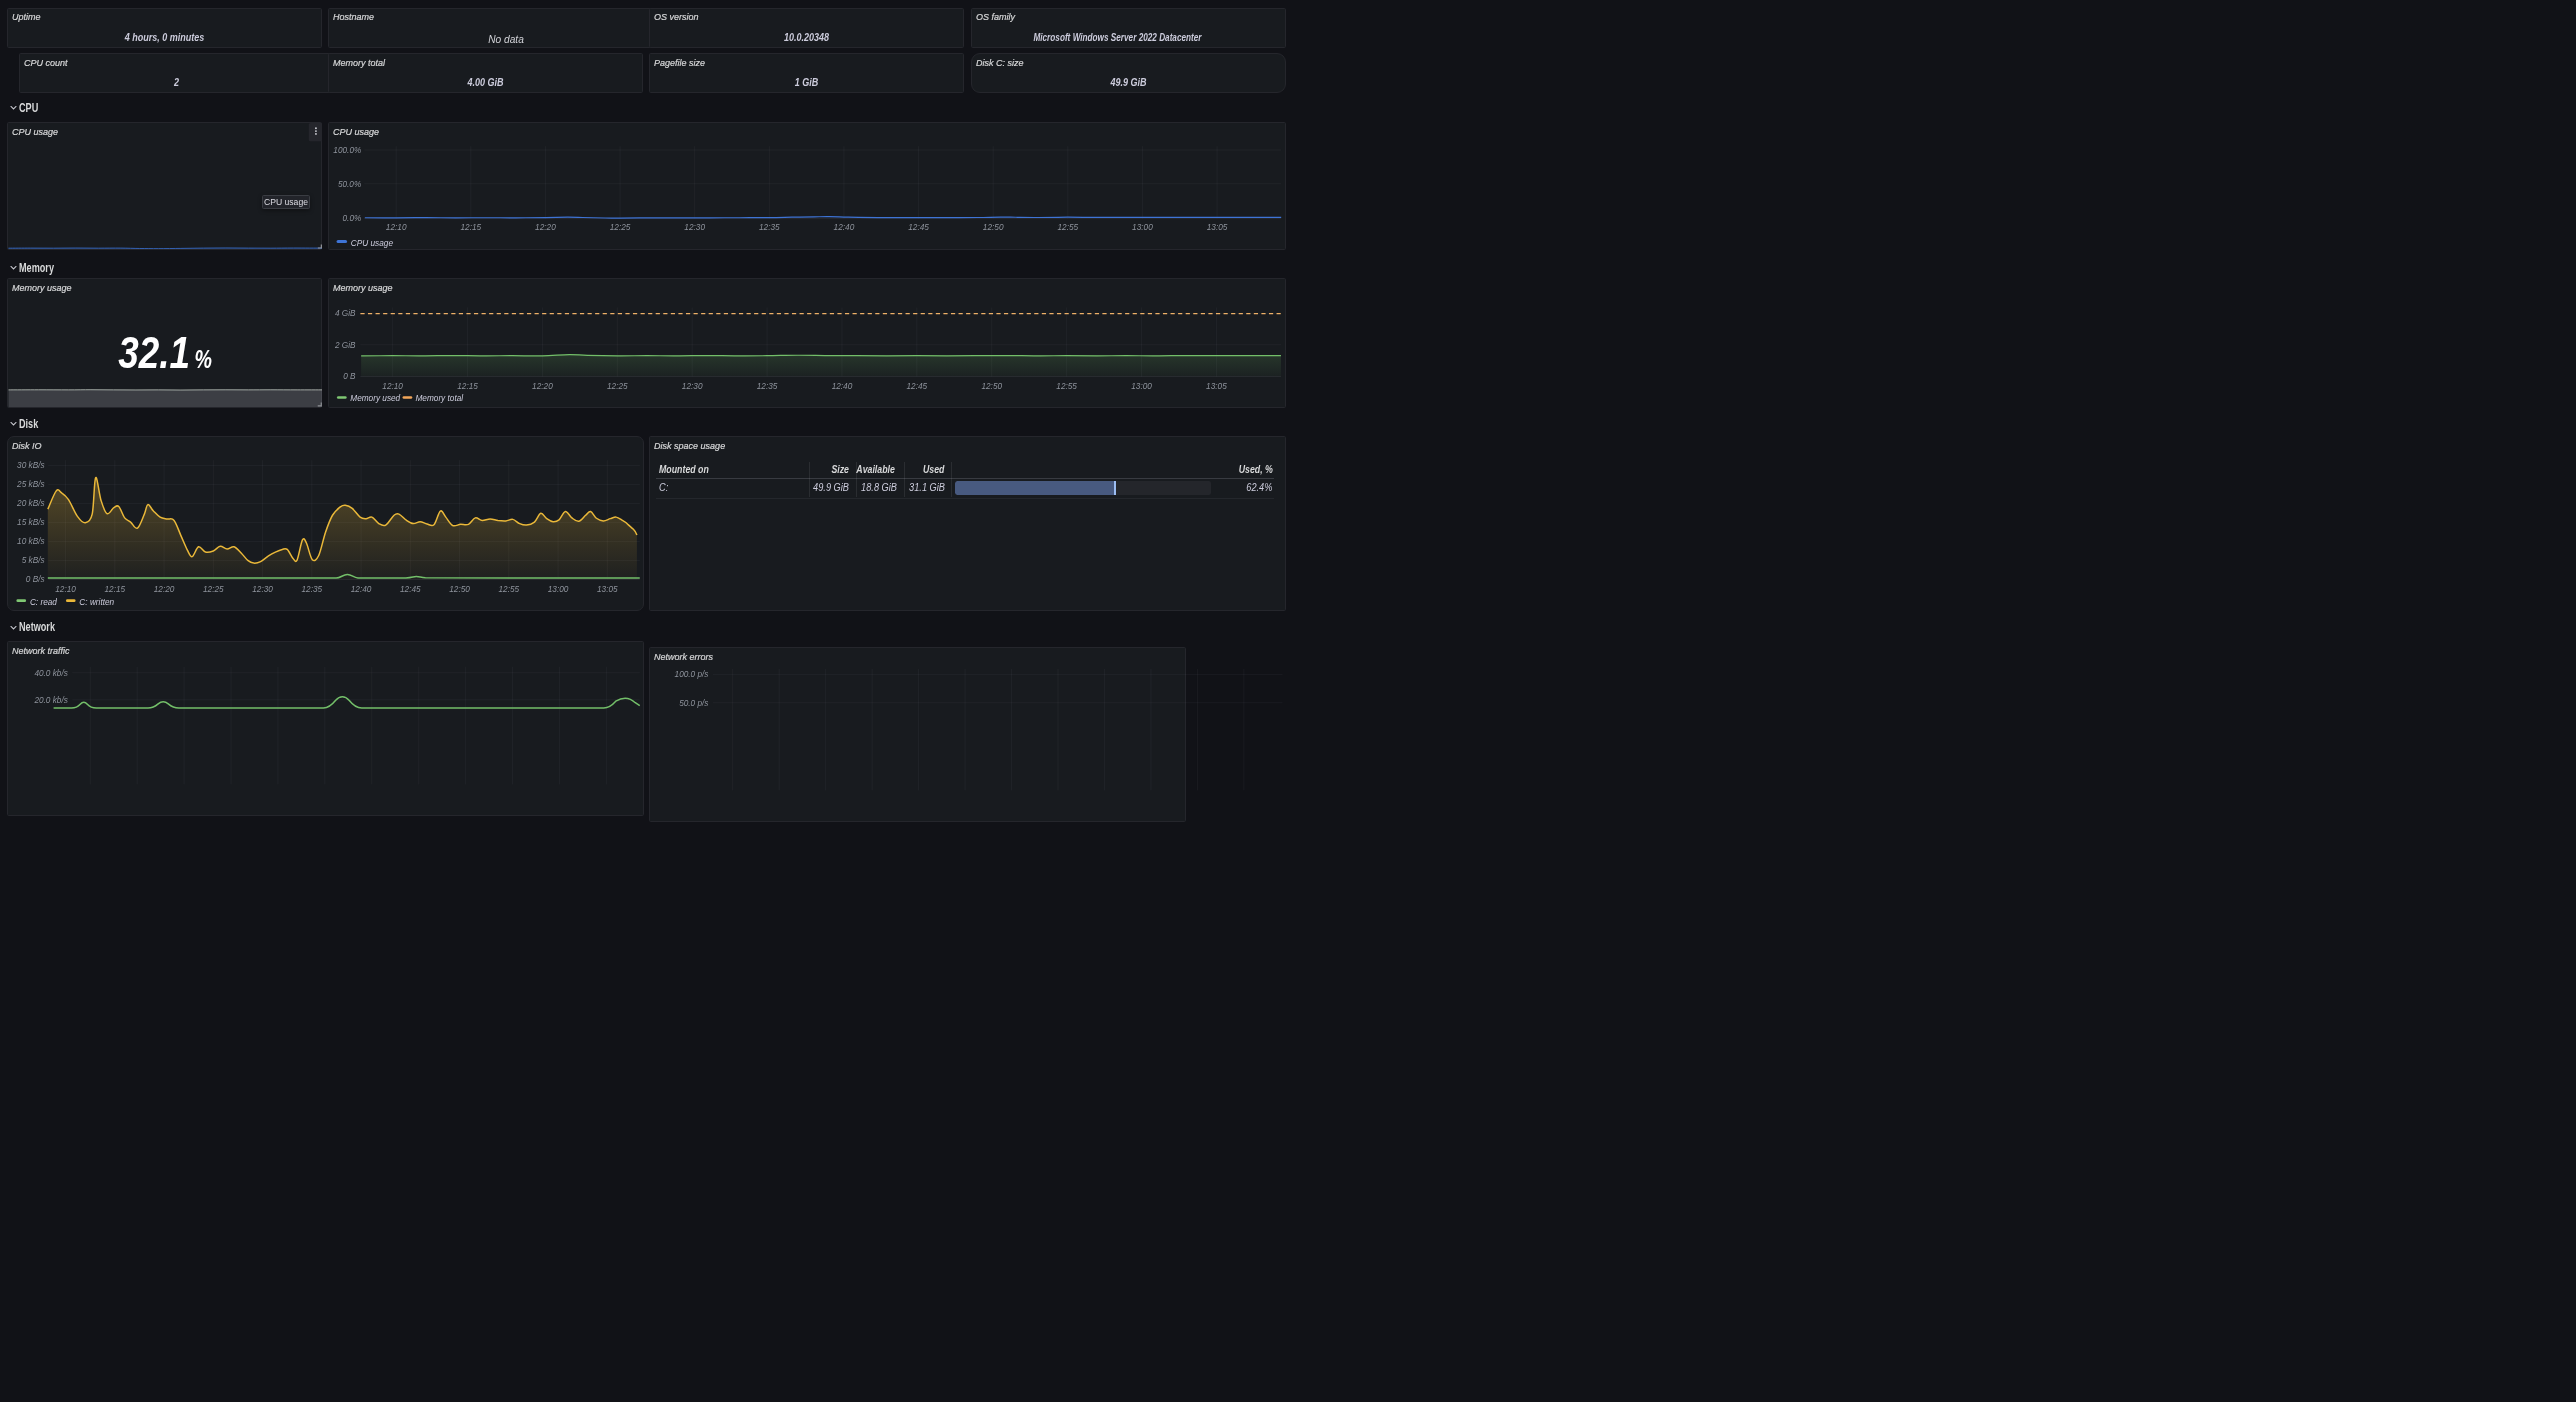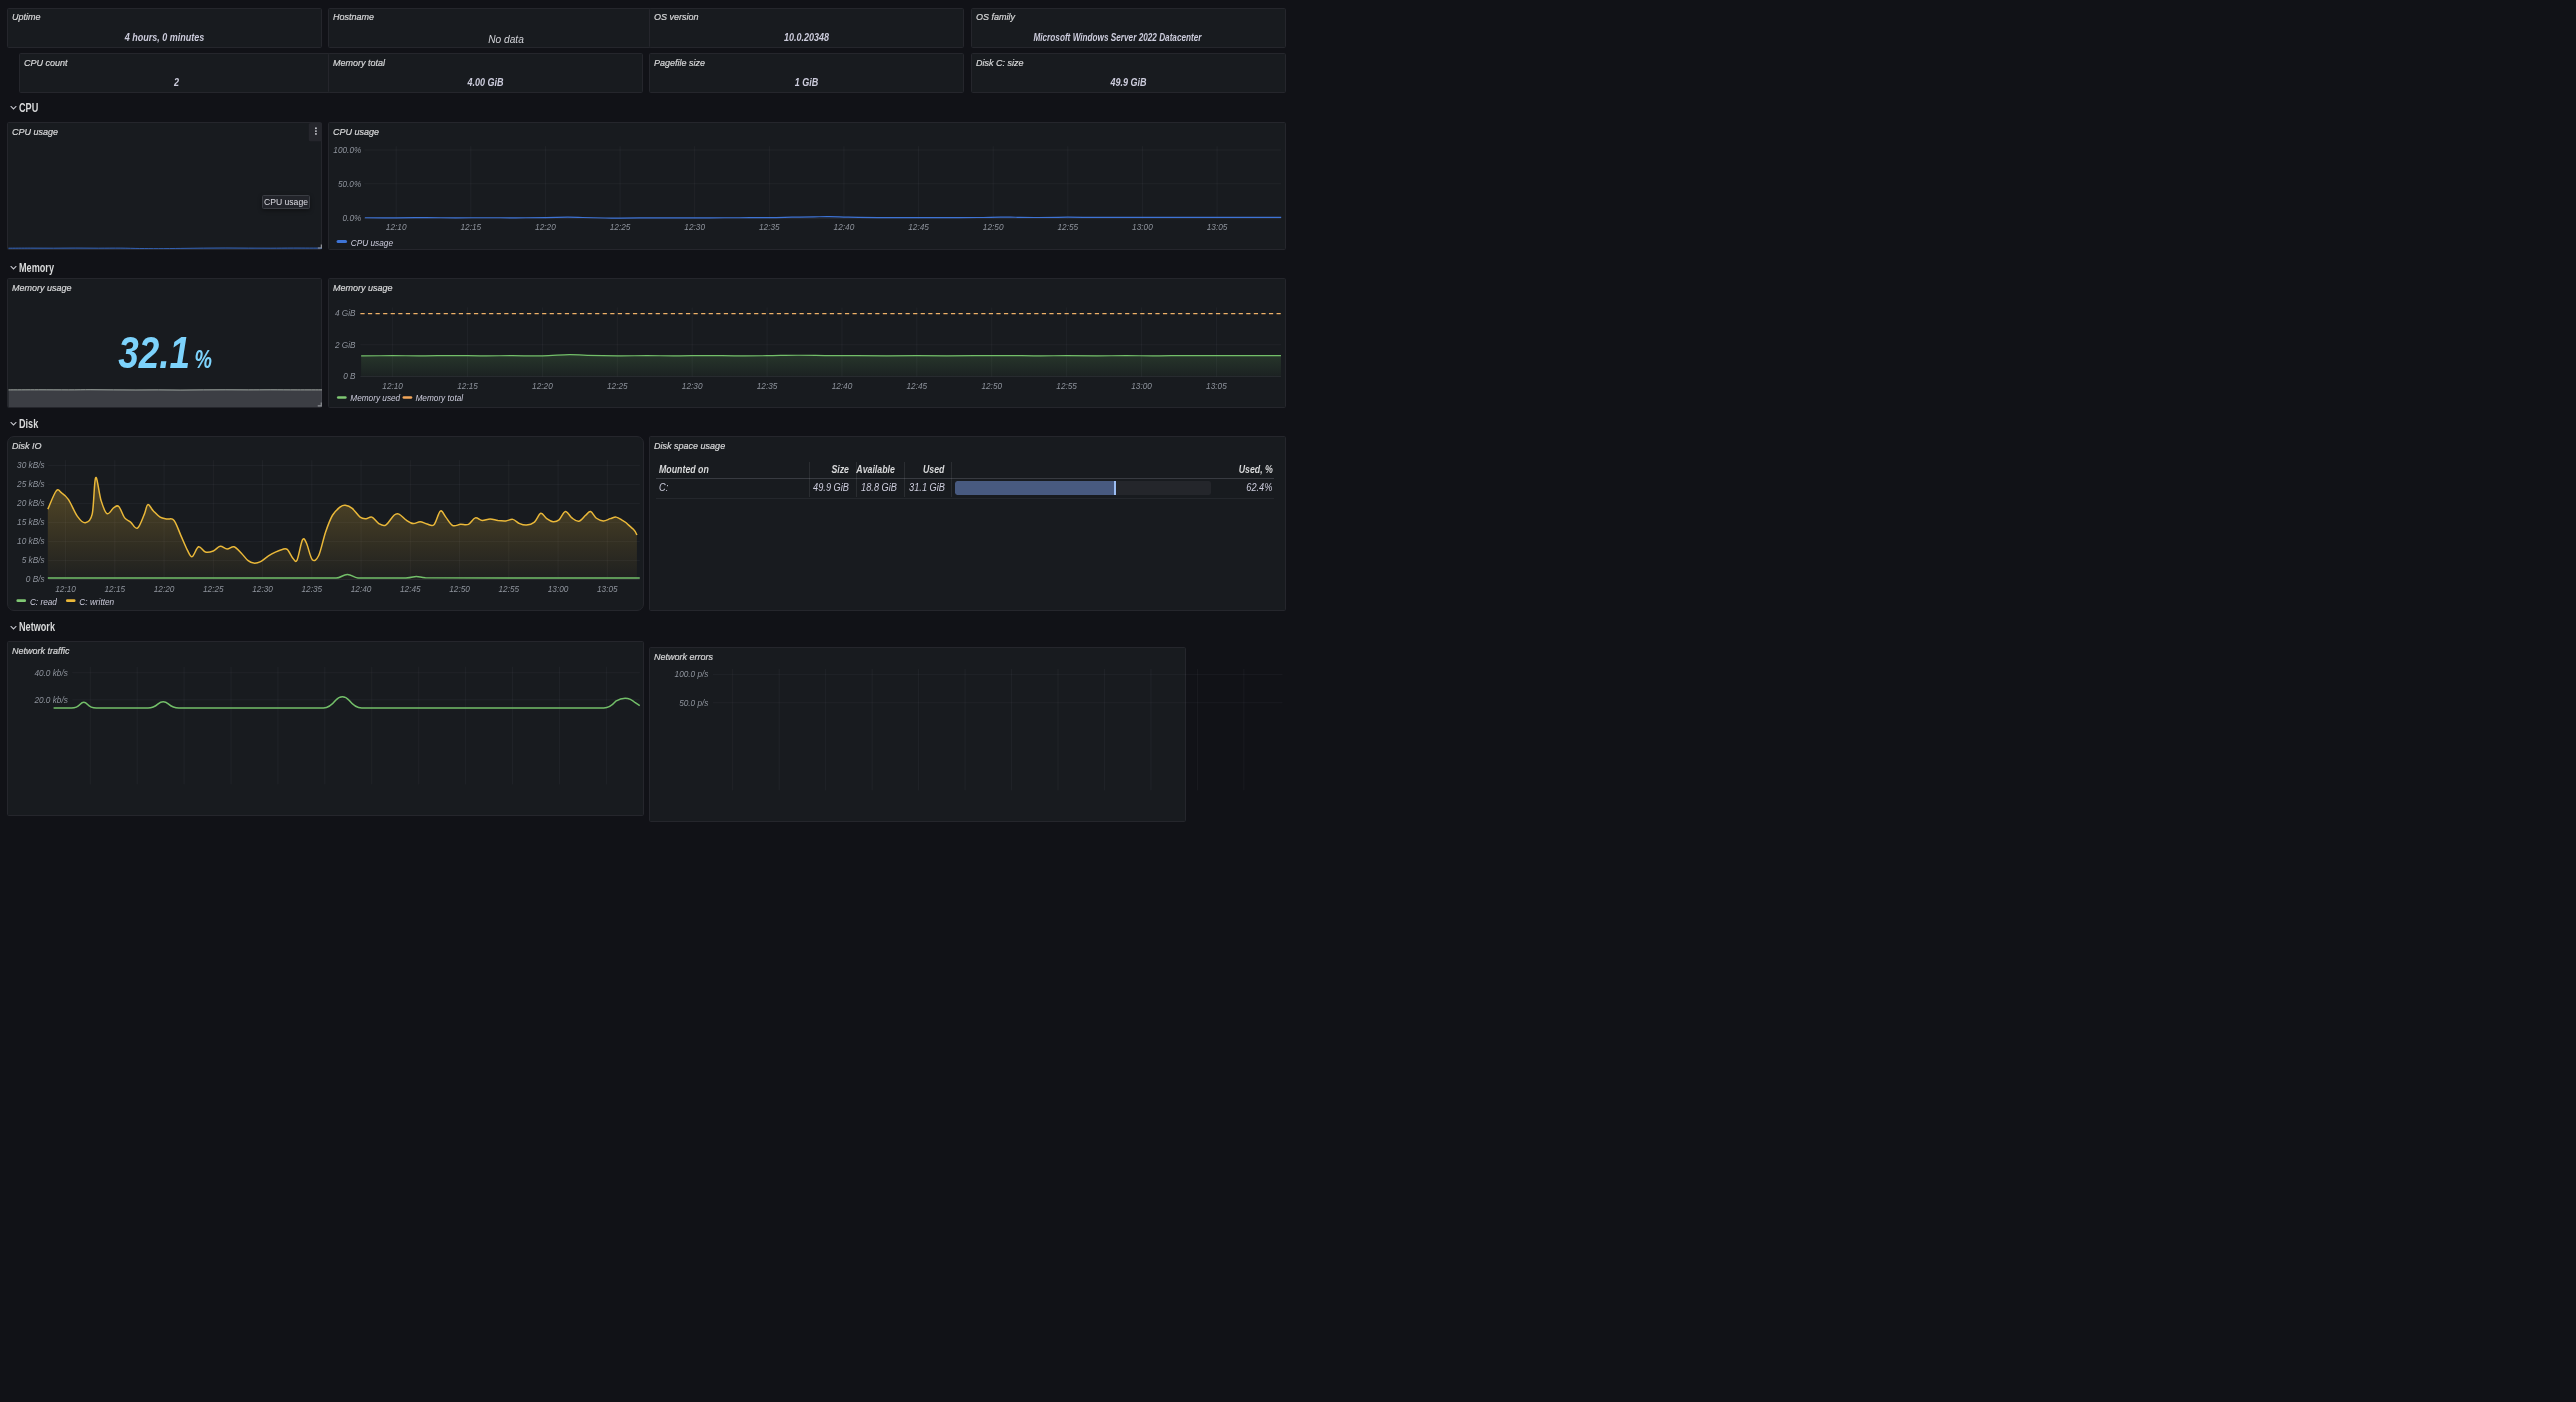--- a/index.html
+++ b/index.html
@@ -39,21 +39,21 @@
   <div class="sval">2</div>
 </div>
 <div class="panel" style="left:328px;top:53px;width:315px;height:40px;">
   <div class="ptitle">Memory total</div>
   <div class="sval">4.00 GiB</div>
 </div>
 <div class="panel" style="left:649px;top:53px;width:315px;height:40px;">
   <div class="ptitle">Pagefile size</div>
   <div class="sval">1 GiB</div>
 </div>
-<div class="panel" style="left:971px;top:53px;width:315px;height:40px;">
+<div class="panel" style="left:971px;top:53px;width:315px;height:40px;border-radius:9px;">
   <div class="ptitle">Disk C: size</div>
   <div class="sval">49.9 GiB</div>
 </div>
 
 <svg class="chev" style="left:9px;top:103px;" viewBox="0 0 12 12">
     <path d="M2.6 4.6 L6 7.9 L9.4 4.6" stroke="#c6c7cd" stroke-width="1.4" fill="none" stroke-linecap="round"></path>
   </svg>
 <div class="rowhdr" style="left:18.6px;top:101px;">CPU</div>
 
 <svg class="chev" style="left:9px;top:263px;" viewBox="0 0 12 12">
@@ -124,21 +124,21 @@
         <text x="1183" y="143">13:05</text>
     </g>
     <path d="M46.7,126.3 C53.7,126.3 74.9,126.4 88.5,126.4 C102.1,126.4 115.0,126.2 128.3,126.2 C141.6,126.2 154.8,126.4 168.1,126.4 C181.4,126.4 194.6,126.3 207.9,126.3 C221.2,126.3 234.4,126.4 247.7,126.4 C261.0,126.4 275.9,126.2 287.5,126.1 C299.1,126.0 309.1,125.7 317.4,125.6 C325.6,125.6 329.0,125.8 337.2,126.0 C345.5,126.2 358.8,126.5 367.1,126.7 C375.4,126.8 377.1,126.8 387.0,126.8 C396.9,126.7 413.5,126.6 426.8,126.6 C440.1,126.5 453.3,126.5 466.6,126.5 C479.9,126.4 493.1,126.4 506.4,126.4 C519.7,126.4 532.9,126.3 546.2,126.3 C559.5,126.3 574.4,126.3 586.0,126.2 C597.6,126.1 605.9,125.8 615.9,125.6 C625.8,125.5 637.4,125.2 645.7,125.1 C654.0,125.0 659.0,124.8 665.6,124.9 C672.2,125.0 678.9,125.3 685.5,125.5 C692.1,125.6 695.5,125.7 705.4,125.8 C715.3,125.9 731.9,126.1 745.2,126.1 C758.5,126.2 771.7,126.1 785.0,126.1 C798.3,126.1 811.5,126.2 824.8,126.2 C838.1,126.2 853.0,126.1 864.6,126.0 C876.2,125.9 886.2,125.5 894.4,125.5 C902.7,125.4 906.1,125.6 914.4,125.7 C922.6,125.8 932.6,126.0 944.2,126.0 C955.8,126.0 970.7,125.7 984.0,125.6 C997.3,125.6 1010.5,125.9 1023.8,125.9 C1037.1,126.0 1050.3,125.9 1063.6,125.9 C1076.9,125.9 1090.1,125.8 1103.4,125.8 C1116.7,125.8 1129.9,125.9 1143.2,125.9 C1156.5,125.9 1168.7,125.8 1183.0,125.8 C1197.3,125.8 1221.1,125.9 1268.5,125.8" fill="none" stroke="#3e74d6" stroke-width="1.6"></path>
     <rect x="9" y="156" width="14" height="4" rx="2" fill="#3e74d6"></rect>
     <text class="lg" x="28" y="164">CPU usage</text>
   </svg>
 </div>
 
 <div class="panel" style="left:6.8px;top:278px;width:315px;height:130px;">
   <div class="ptitle">Memory usage</div>
-  <div style="position:absolute;left:1.5px;right:0;top:52px;text-align:center;color:#7dd3fc;font-weight:700;line-height:43px;white-space:nowrap;">
+  <div style="position:absolute;left:1.5px;right:0;top:52px;text-align:center;color:#ffffff;font-weight:700;line-height:43px;white-space:nowrap;">
     <span style="display:inline-block;transform:scaleX(.838);"><span style="font-size:44px;">32.1</span><span style="display:inline-block;transform:scaleX(.937);transform-origin:left center;font-size:25px;margin-left:4.9px;">%</span></span>
   </div>
   <svg width="314" height="128" viewBox="0 0 417.5 170.75">
     <path d="M0.0,147.9 C6.7,147.9 26.7,147.8 40.0,147.8 C53.3,147.8 68.3,147.9 80.0,147.9 C91.7,147.9 100.0,147.7 110.0,147.7 C120.0,147.7 130.0,147.8 140.0,147.9 C150.0,148.0 160.0,148.0 170.0,148.0 C180.0,148.0 190.0,147.9 200.0,147.9 C210.0,147.9 220.0,148.1 230.0,148.1 C240.0,148.1 250.0,147.9 260.0,147.9 C270.0,147.9 280.0,147.8 290.0,147.8 C300.0,147.8 310.0,147.9 320.0,147.9 C330.0,147.9 339.2,147.8 350.0,147.8 C360.8,147.8 373.4,147.9 385.0,147.9 C396.6,147.9 413.8,147.9 419.5,147.9 L419.5,170.75 L0,170.75 Z" fill="rgba(204,204,220,0.20)"></path>
     <path d="M0.0,147.9 C6.7,147.9 26.7,147.8 40.0,147.8 C53.3,147.8 68.3,147.9 80.0,147.9 C91.7,147.9 100.0,147.7 110.0,147.7 C120.0,147.7 130.0,147.8 140.0,147.9 C150.0,148.0 160.0,148.0 170.0,148.0 C180.0,148.0 190.0,147.9 200.0,147.9 C210.0,147.9 220.0,148.1 230.0,148.1 C240.0,148.1 250.0,147.9 260.0,147.9 C270.0,147.9 280.0,147.8 290.0,147.8 C300.0,147.8 310.0,147.9 320.0,147.9 C330.0,147.9 339.2,147.8 350.0,147.8 C360.8,147.8 373.4,147.9 385.0,147.9 C396.6,147.9 413.8,147.9 419.5,147.9" fill="none" stroke="#b9c1b9" stroke-width="1.1"></path>
     <path d="M412.5,169.2 L417.2,169.2 L417.2,164.6" fill="none" stroke="#8f9296" stroke-width="1.5"></path>
   </svg>
 </div>
 
 <div class="panel" style="left:328px;top:278px;width:958px;height:130px;">

